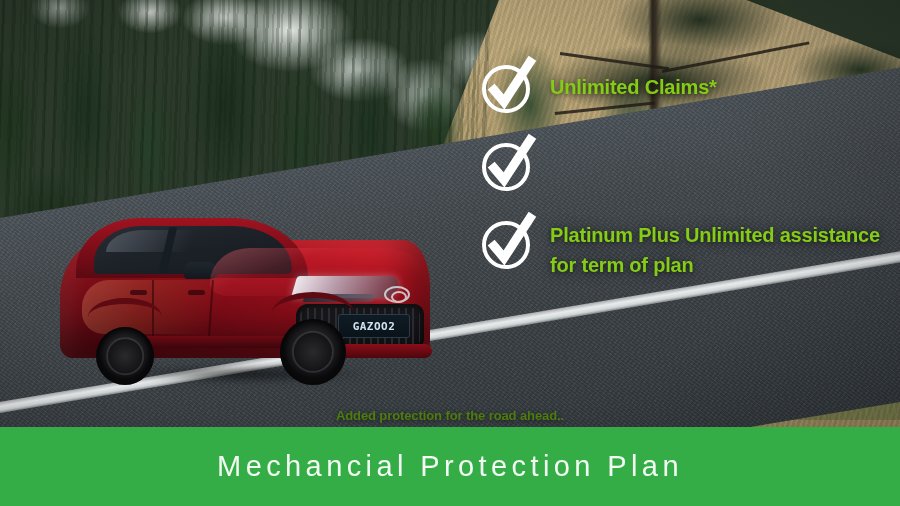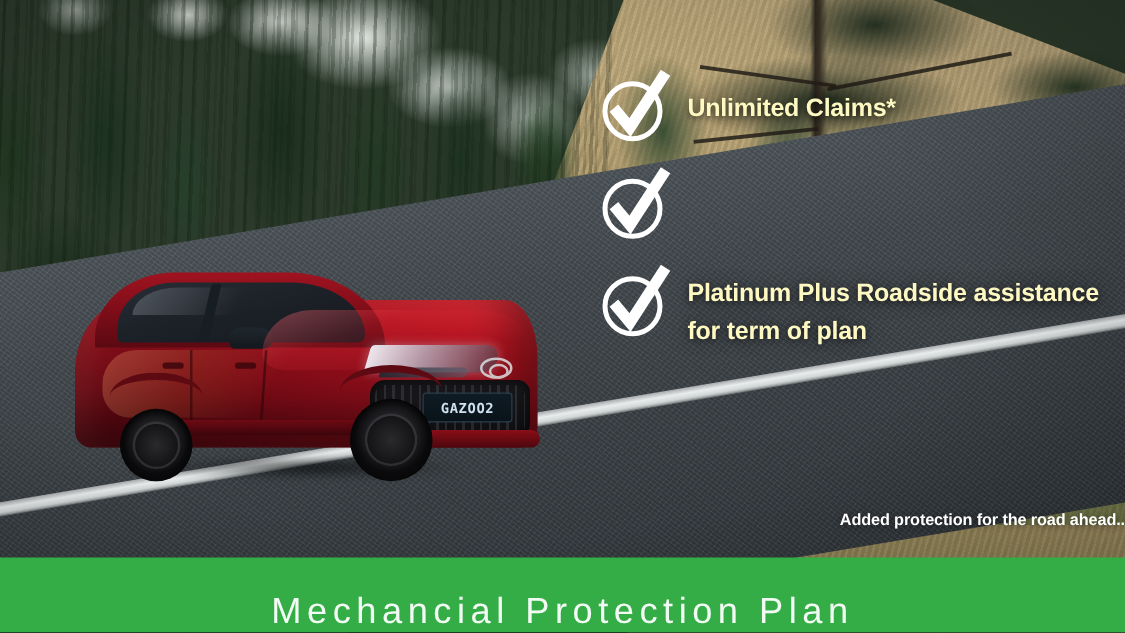--- a/index.html
+++ b/index.html
@@ -328,50 +328,50 @@
   .check-icon {
     position:relative;
     flex:0 0 auto;
     width:56px; height:58px;
     margin-right:14px;
     margin-top:-4px;
   }
   .check-icon svg { display:block; width:56px; height:58px; overflow:visible; }
 
   .check-text {
-    color:#fef9c3;
+    color:#84cc16;
     font-family:"Liberation Sans", sans-serif;
     font-weight:700;
     font-size:20px;
     line-height:30px;
     letter-spacing:-.2px;
     padding-top:10px;
     text-shadow:0 1px 5px rgba(0,0,0,.55), 0 0 16px rgba(0,0,0,.35);
     max-width:330px;
   }
   .check-row.tall .check-text { padding-top:2px; }
 
   .tagline {
     position:absolute;
     left:0; right:0; top:408px;
-    text-align:right;
-    color:#ffffff;
+    text-align:center;
+    color:#4d7c0f;
     font-family:"Liberation Sans", sans-serif;
     font-weight:700;
     font-size:13px;
     letter-spacing:-.1px;
     text-shadow:0 1px 5px rgba(0,0,0,.5);
   }
 
   .footer {
     position:absolute;
     left:0; right:0; bottom:0;
-    height:60px;
+    height:79px;
     background:#35ad47;
-    display:flex; align-items:flex-end; justify-content:center;
+    display:flex; align-items:center; justify-content:center;
   }
   .footer-title {
     color:#f2fbf3;
     font-family:"Liberation Sans", sans-serif;
     font-weight:400;
     font-size:29px;
     letter-spacing:4.4px;
   }
 
   
@@ -453,21 +453,21 @@
       </span>
     </div>
 
     <div class="check-row tall">
       <span class="check-icon">
         <svg viewBox="0 0 56 58" aria-hidden="true">
           <circle cx="26" cy="31" r="22" fill="none" stroke="#ffffff" stroke-width="4"></circle>
           <path d="M14 32 L24 44 L50 4" fill="none" stroke="#ffffff" stroke-width="9" stroke-linecap="square" stroke-linejoin="miter"></path>
         </svg>
       </span>
-      <span class="check-text">Platinum Plus Roadside assistance for term of plan</span>
+      <span class="check-text">Platinum Plus Unlimited assistance for term of plan</span>
     </div>
 
   </div>
 
   <div class="tagline">Added protection for the road ahead..</div>
 
   <div class="footer">
     <span class="footer-title">Mechancial Protection Plan</span>
   </div>
 

